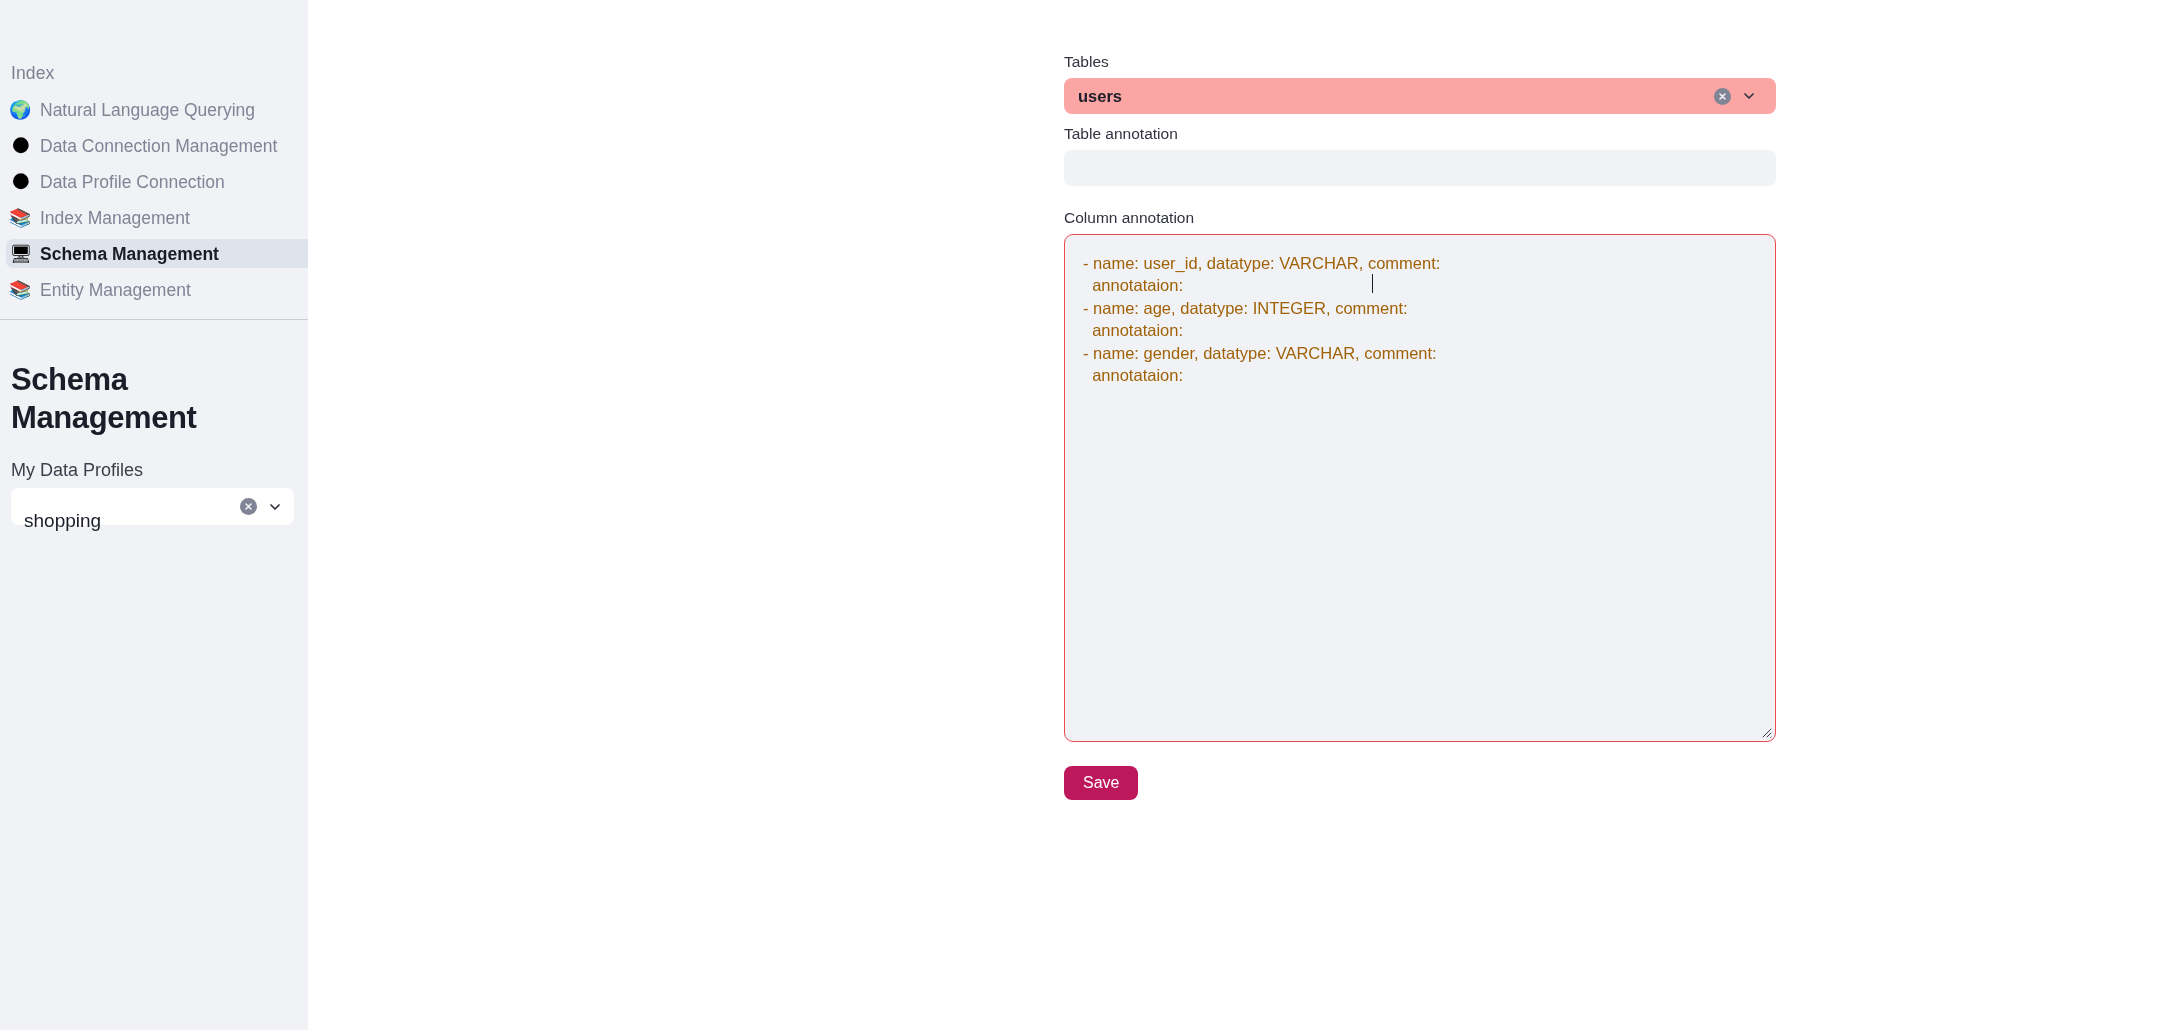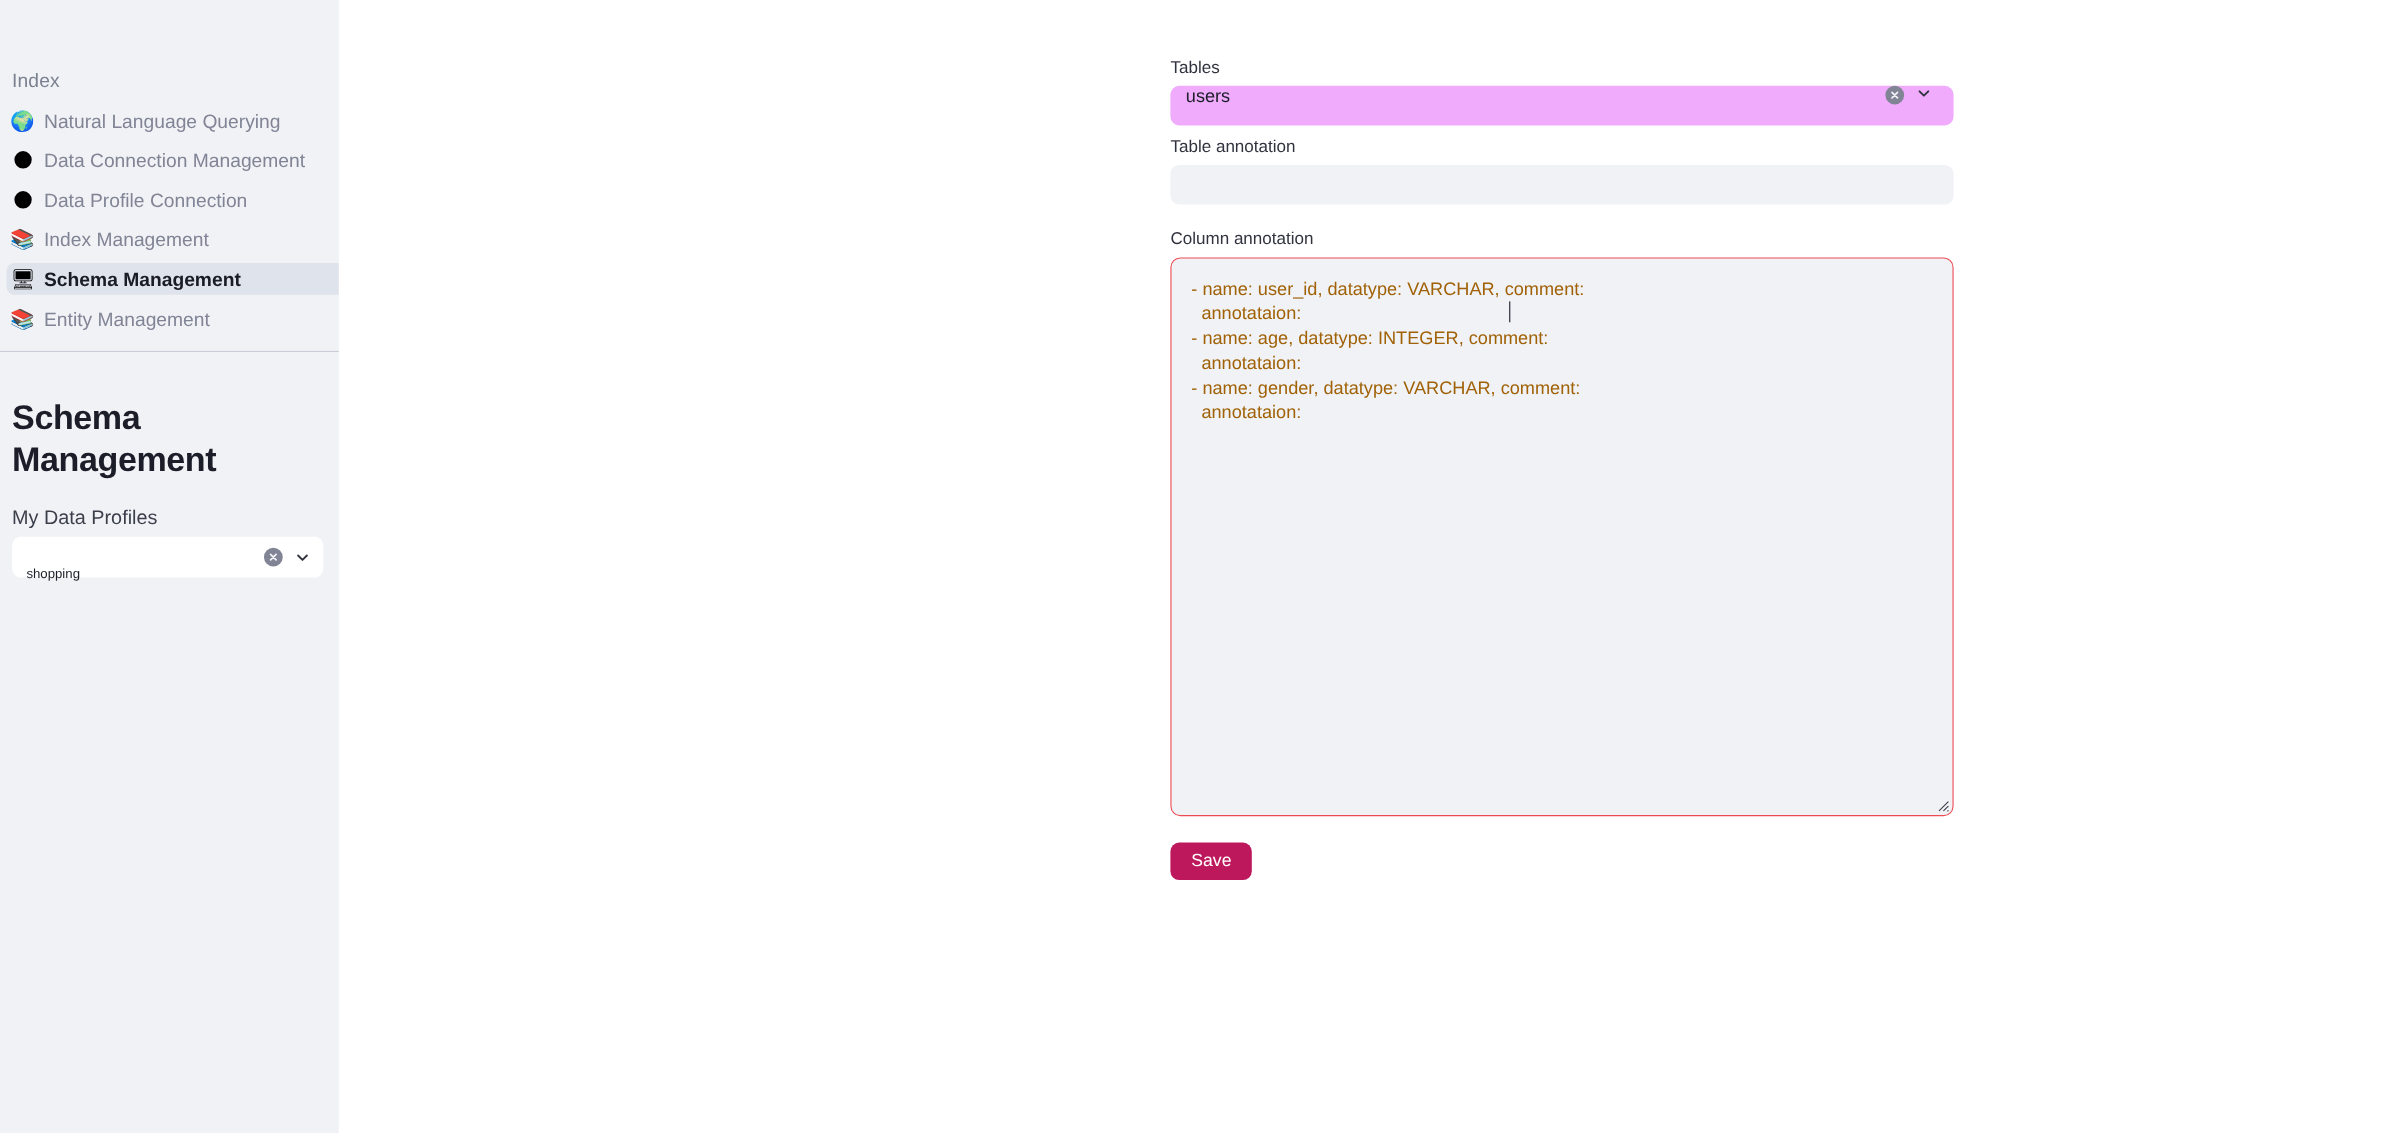--- a/index.html
+++ b/index.html
@@ -84,21 +84,21 @@
     height: 37px;
     width: 283px;
     background: #ffffff;
     border-radius: 8px;
     display: flex;
     align-items: center;
     padding: 0 12px 0 13px;
     cursor: pointer;
   }
   .sb-select .sel-val {
-    font-size: 12px;
+    font-size: 19px;
     color: #1b1e28;
     flex: 1;
     line-height: 20px;
     margin-top: 28px;
   }
 
   
   .clear-circle {
     width: 17px; height: 17px;
     border-radius: 50%;
@@ -136,26 +136,27 @@
     color: #31333f;
     line-height: 19px;
   }
   .fld-label.lbl-tables { margin-top: 52px; }
   .fld-label.lbl-tableann { margin-top: 10px; }
   .fld-label.lbl-colann { margin-top: 22px; }
 
   .mn-select {
     margin-top: 7px;
     height: 36px;
-    background: #f0abfc;
+    background: #fca5a5;
     border-radius: 8px;
     display: flex;
-    align-items: flex-start;
+    align-items: center;
     padding: 0 20px 0 14px;
     cursor: pointer;
+    font-weight: bold;
   }
   .mn-select .sel-val {
     flex: 1;
     font-size: 16.5px;
     color: #1b1e28;
     line-height: 20px;
   }
 
   .table-desc {
     margin-top: 16px;

